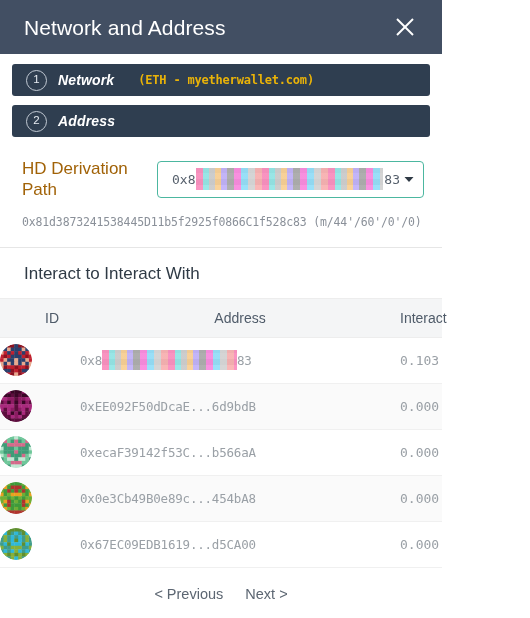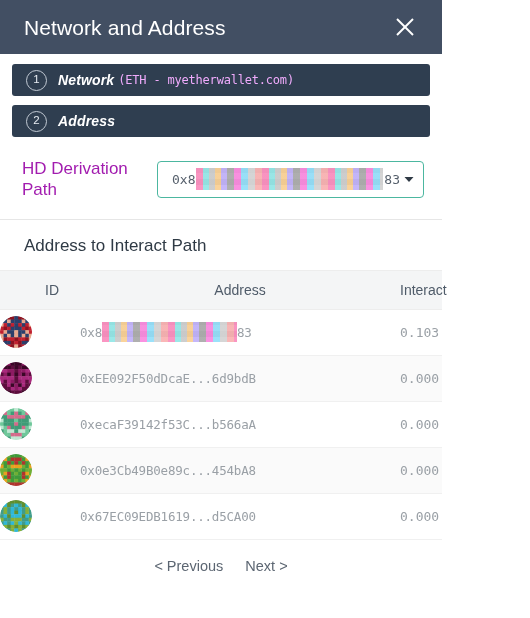--- a/index.html
+++ b/index.html
@@ -90,35 +90,36 @@
     line-height: 1;
   }
   .step-label {
     color: #ffffff;
     font-size: 14px;
     font-weight: bold;
     letter-spacing: 0.15px;
     font-style: italic;
   }
   .step-sub {
-    color: #f0abfc;
+    color: #eab308;
     font-size: 12px;
     font-family: "DejaVu Sans Mono", "Liberation Mono", monospace;
-    margin-left: 4px;
+    margin-left: 24px;
     letter-spacing: -0.2px;
+    font-weight: bold;
   }
 
   
   .deriv-row {
     display: flex;
     align-items: center;
     padding: 12px 18px 0 22px;
   }
   .deriv-label {
-    color: #a21caf;
+    color: #a16207;
     font-size: 17px;
     line-height: 1.25;
     width: 135px;
     flex: 0 0 135px;
   }
   .deriv-select {
     flex: 1 1 auto;
     height: 37px;
     border: 1px solid #4cb7a0;
     border-radius: 4px;
@@ -301,24 +302,25 @@
           <span>83</span>
         </div>
         <div class="caret">
           <svg width="12" height="12" viewBox="0 0 12 12" aria-hidden="true">
             <path d="M1.5 4 L6 9 L10.5 4 Z" fill="#2f3a45"></path>
           </svg>
         </div>
       </div>
     </div>
 
+    <div class="deriv-full">0x81d3873241538445D11b5f2925f0866C1f528c83 (m/44'/60'/0'/0)</div>
 
     <div class="divider"></div>
 
-    <div class="section-title">Address to Interact Path</div>
+    <div class="section-title">Interact to Interact With</div>
 
     <table class="addr-table">
       <thead>
         <tr>
           <th class="col-id">ID</th>
           <th class="col-addr">Address</th>
           <th class="col-bal">Interact</th>
         </tr>
       </thead>
       <tbody>

